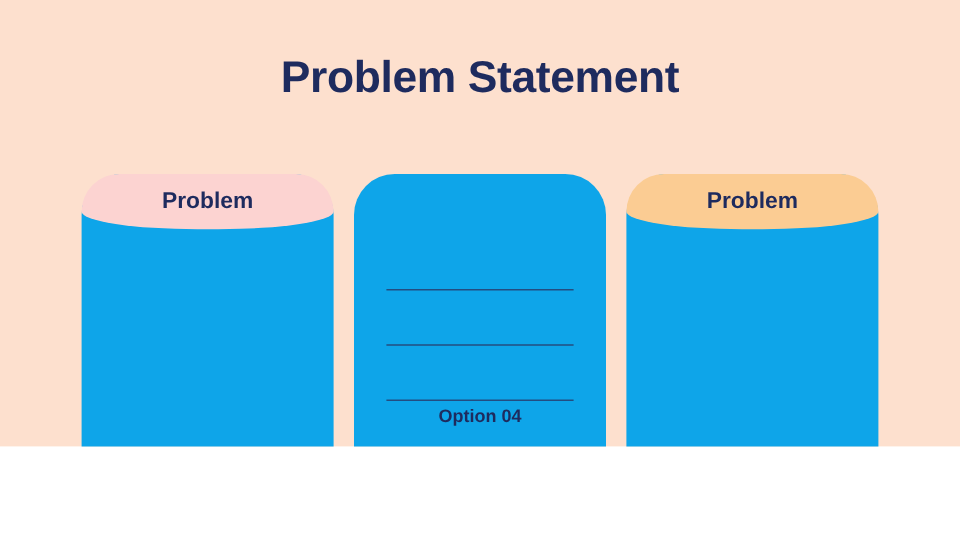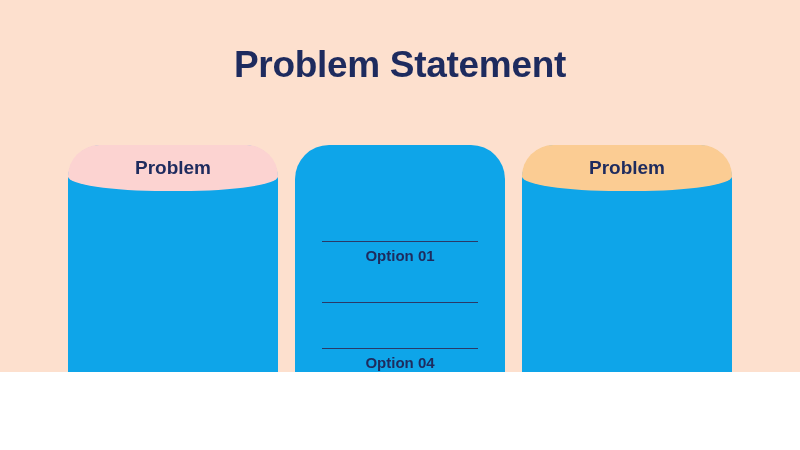--- a/index.html
+++ b/index.html
@@ -91,21 +91,20 @@
     <div class="card">
       <div class="card-header" style="background-color: rgb(252, 211, 209);">
         <span class="card-header-label" style="color: rgb(30, 43, 94);">Problem</span>
       </div>
     </div>
 
     <div class="card">
       <div class="options-list">
         <div class="option-item">
           <div class="option-line"></div>
-          <div class="option-label" style="color: rgb(30, 43, 94);">Option 01</div>
         </div>
         <div class="option-item">
           <div class="option-line"></div>
         </div>
         <div class="option-item">
           <div class="option-line"></div>
           <div class="option-label" style="color: rgb(30, 43, 94);">Option 04</div>
         </div>
       </div>
     </div>

